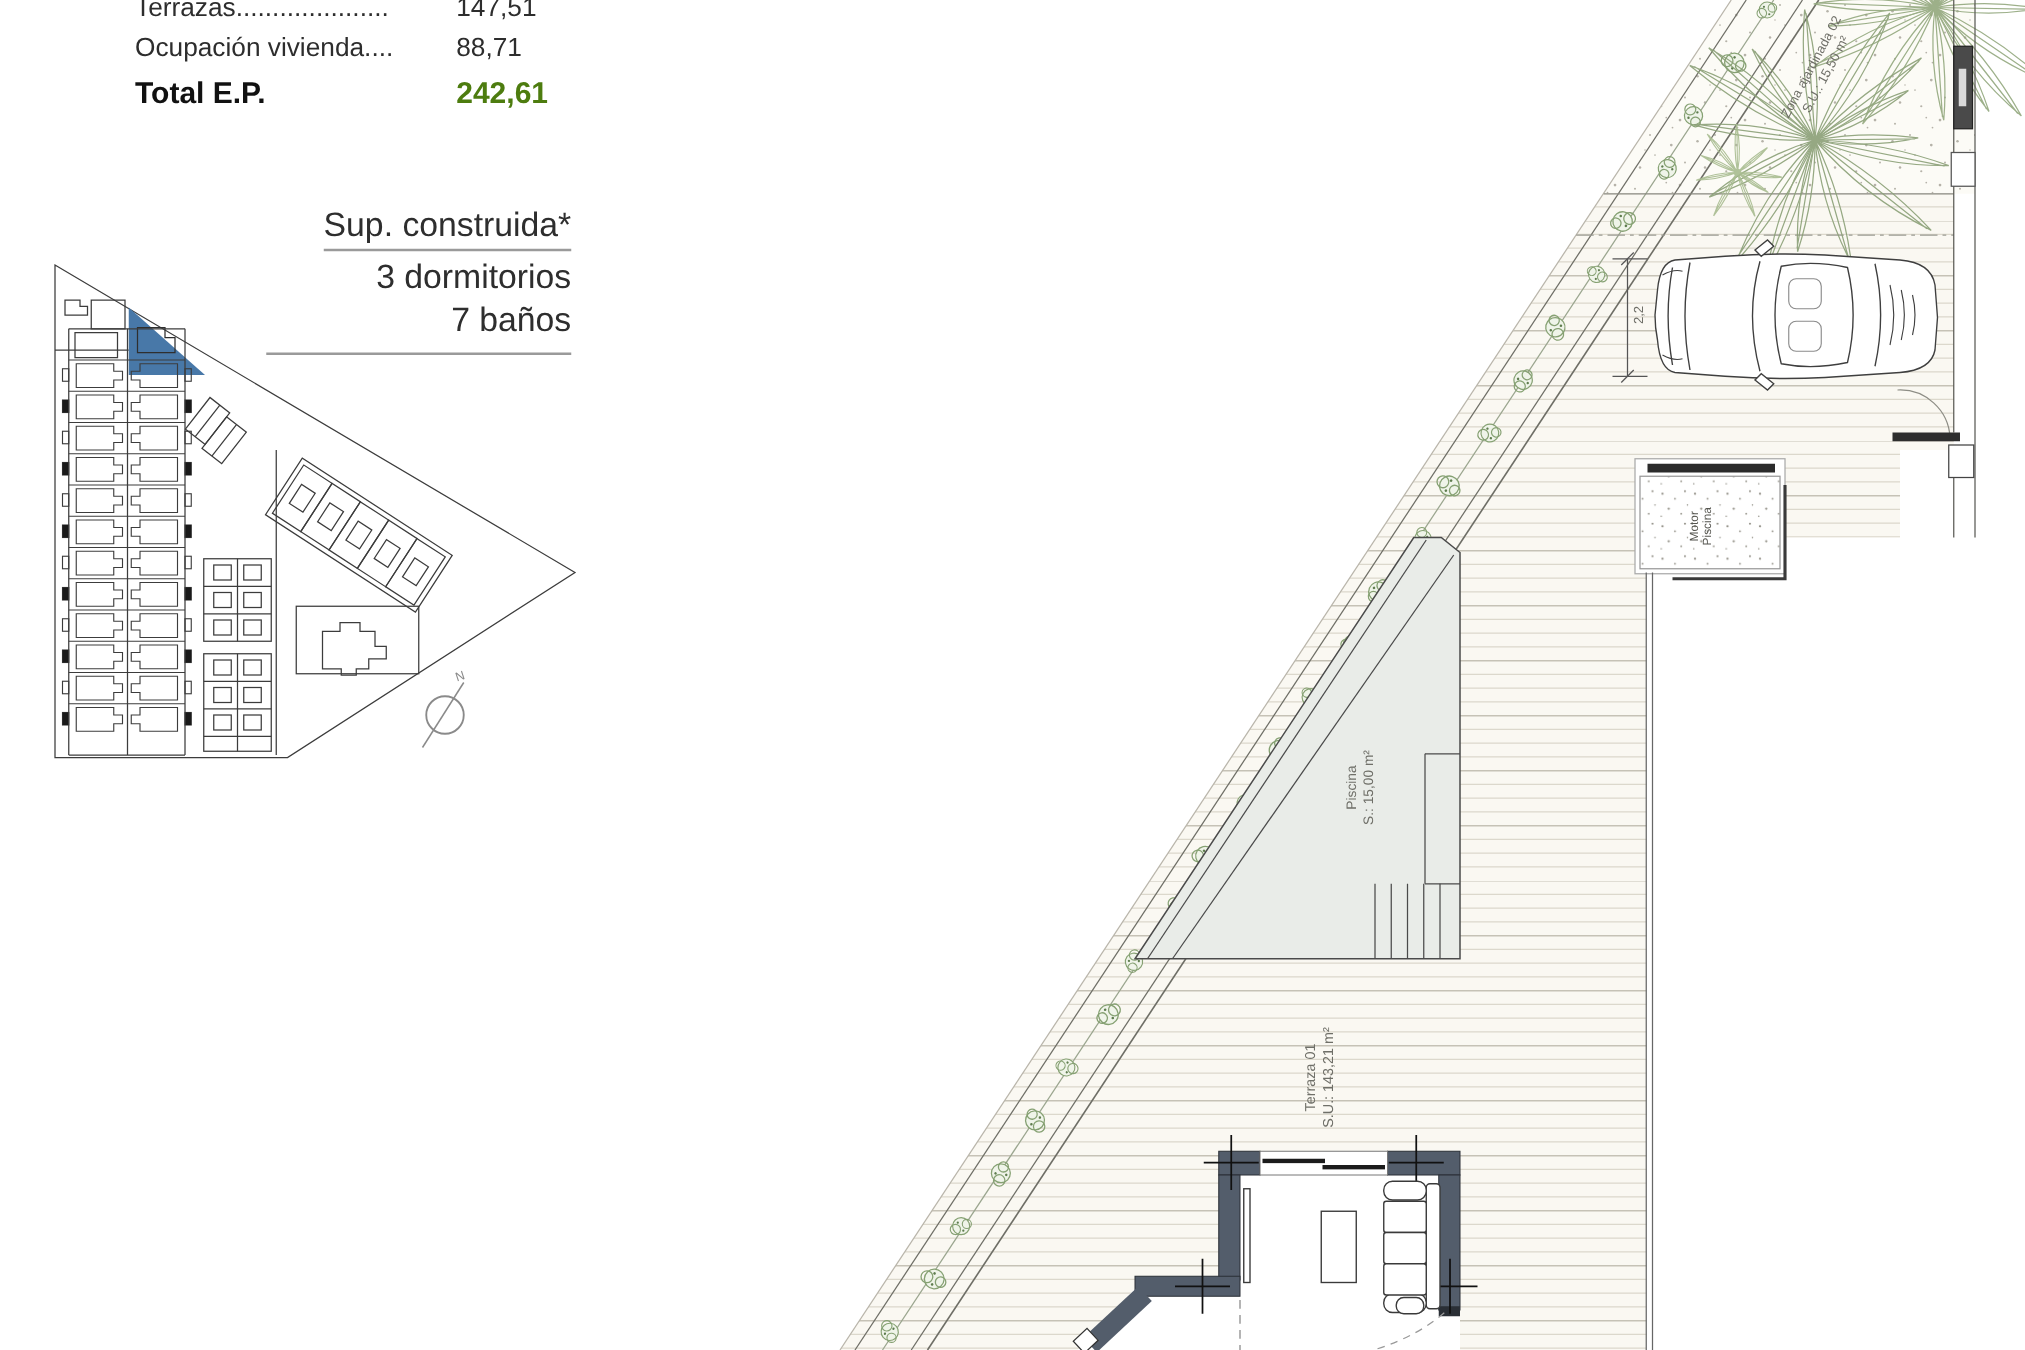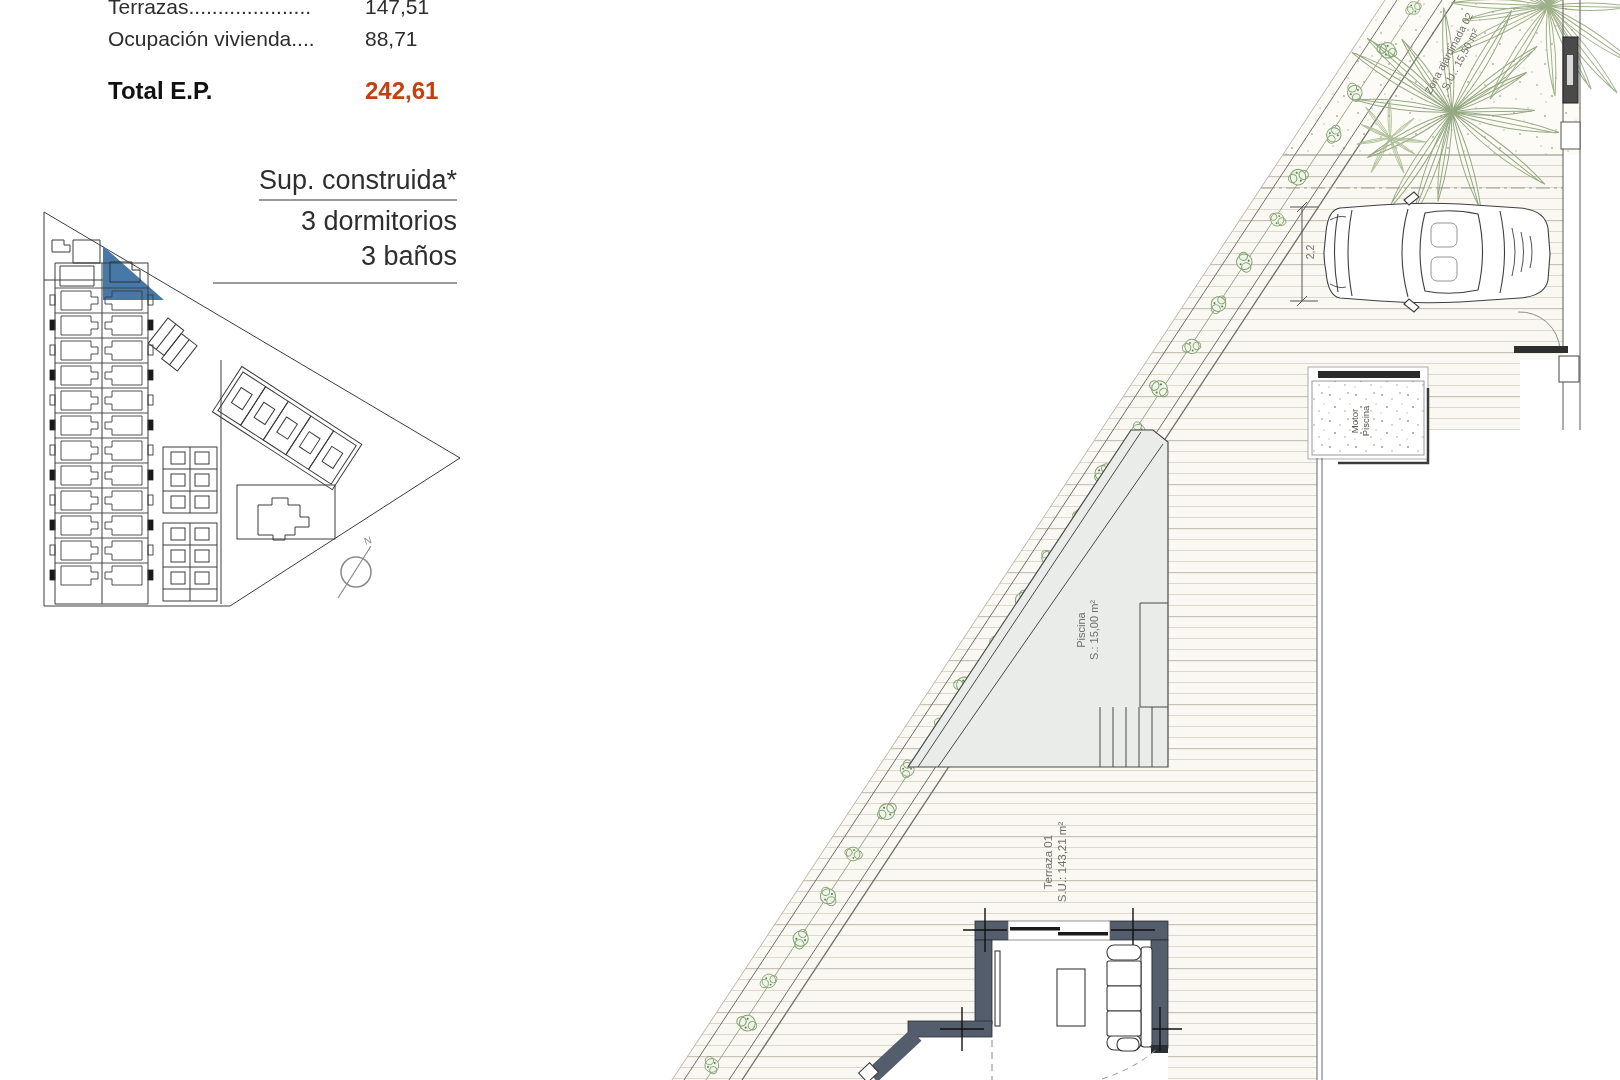--- a/index.html
+++ b/index.html
@@ -4,23 +4,23 @@
 <style>
   html,body{margin:0;padding:0;background:#ffffff;width:1620px;height:1080px;overflow:hidden;
             font-family:"Liberation Sans", sans-serif;}
   #stage{position:relative;width:1620px;height:1080px;background:#fff;}
   #plan-svg{position:absolute;left:0;top:0;}
   
   #area-panel{position:absolute;left:108px;top:-8px;width:380px;color:#2d2d2d;}
   .arow{position:relative;height:32px;font-size:21px;}
   .arow .lbl{position:absolute;left:0;top:3px;white-space:nowrap;}
   .arow .val{position:absolute;left:257px;top:3px;}
-  .arow.total{height:40px;margin-top:18px;}
+  .arow.total{height:40px;margin-top:2px;}
   .arow.total .lbl{font-weight:bold;font-size:24px;color:#111;}
-  .arow.total .val{font-weight:bold;font-size:24px;color:#c2410c;}
+  .arow.total .val{font-weight:bold;font-size:24px;color:#4d7c0f;}
   
   #sup-block{position:absolute;left:213px;top:165px;width:244px;text-align:right;
              font-size:27px;color:#2e2e2e;border-bottom:2px solid #9a9a9a;padding-bottom:8px;}
   #sup-block .sup-title{display:inline-block;border-bottom:2px solid #9a9a9a;padding-bottom:3px;margin-bottom:3px;text-align:right;}
   #sup-block div{line-height:35px;}
   text{font-family:"Liberation Sans", sans-serif;}
 </style>
 </head>
 <body>
 
@@ -431,16 +431,16 @@
   </div>
   <div class="arow total">
     <span class="lbl">Total E.P.</span>
     <span class="val">242,61</span>
   </div>
 </div>
 
 <div id="sup-block">
   <span class="sup-title">Sup. construida*</span>
   <div>3 dormitorios</div>
-  <div>3 baños</div>
+  <div>7 baños</div>
 </div>
 
 </div>
 
 </body></html>

